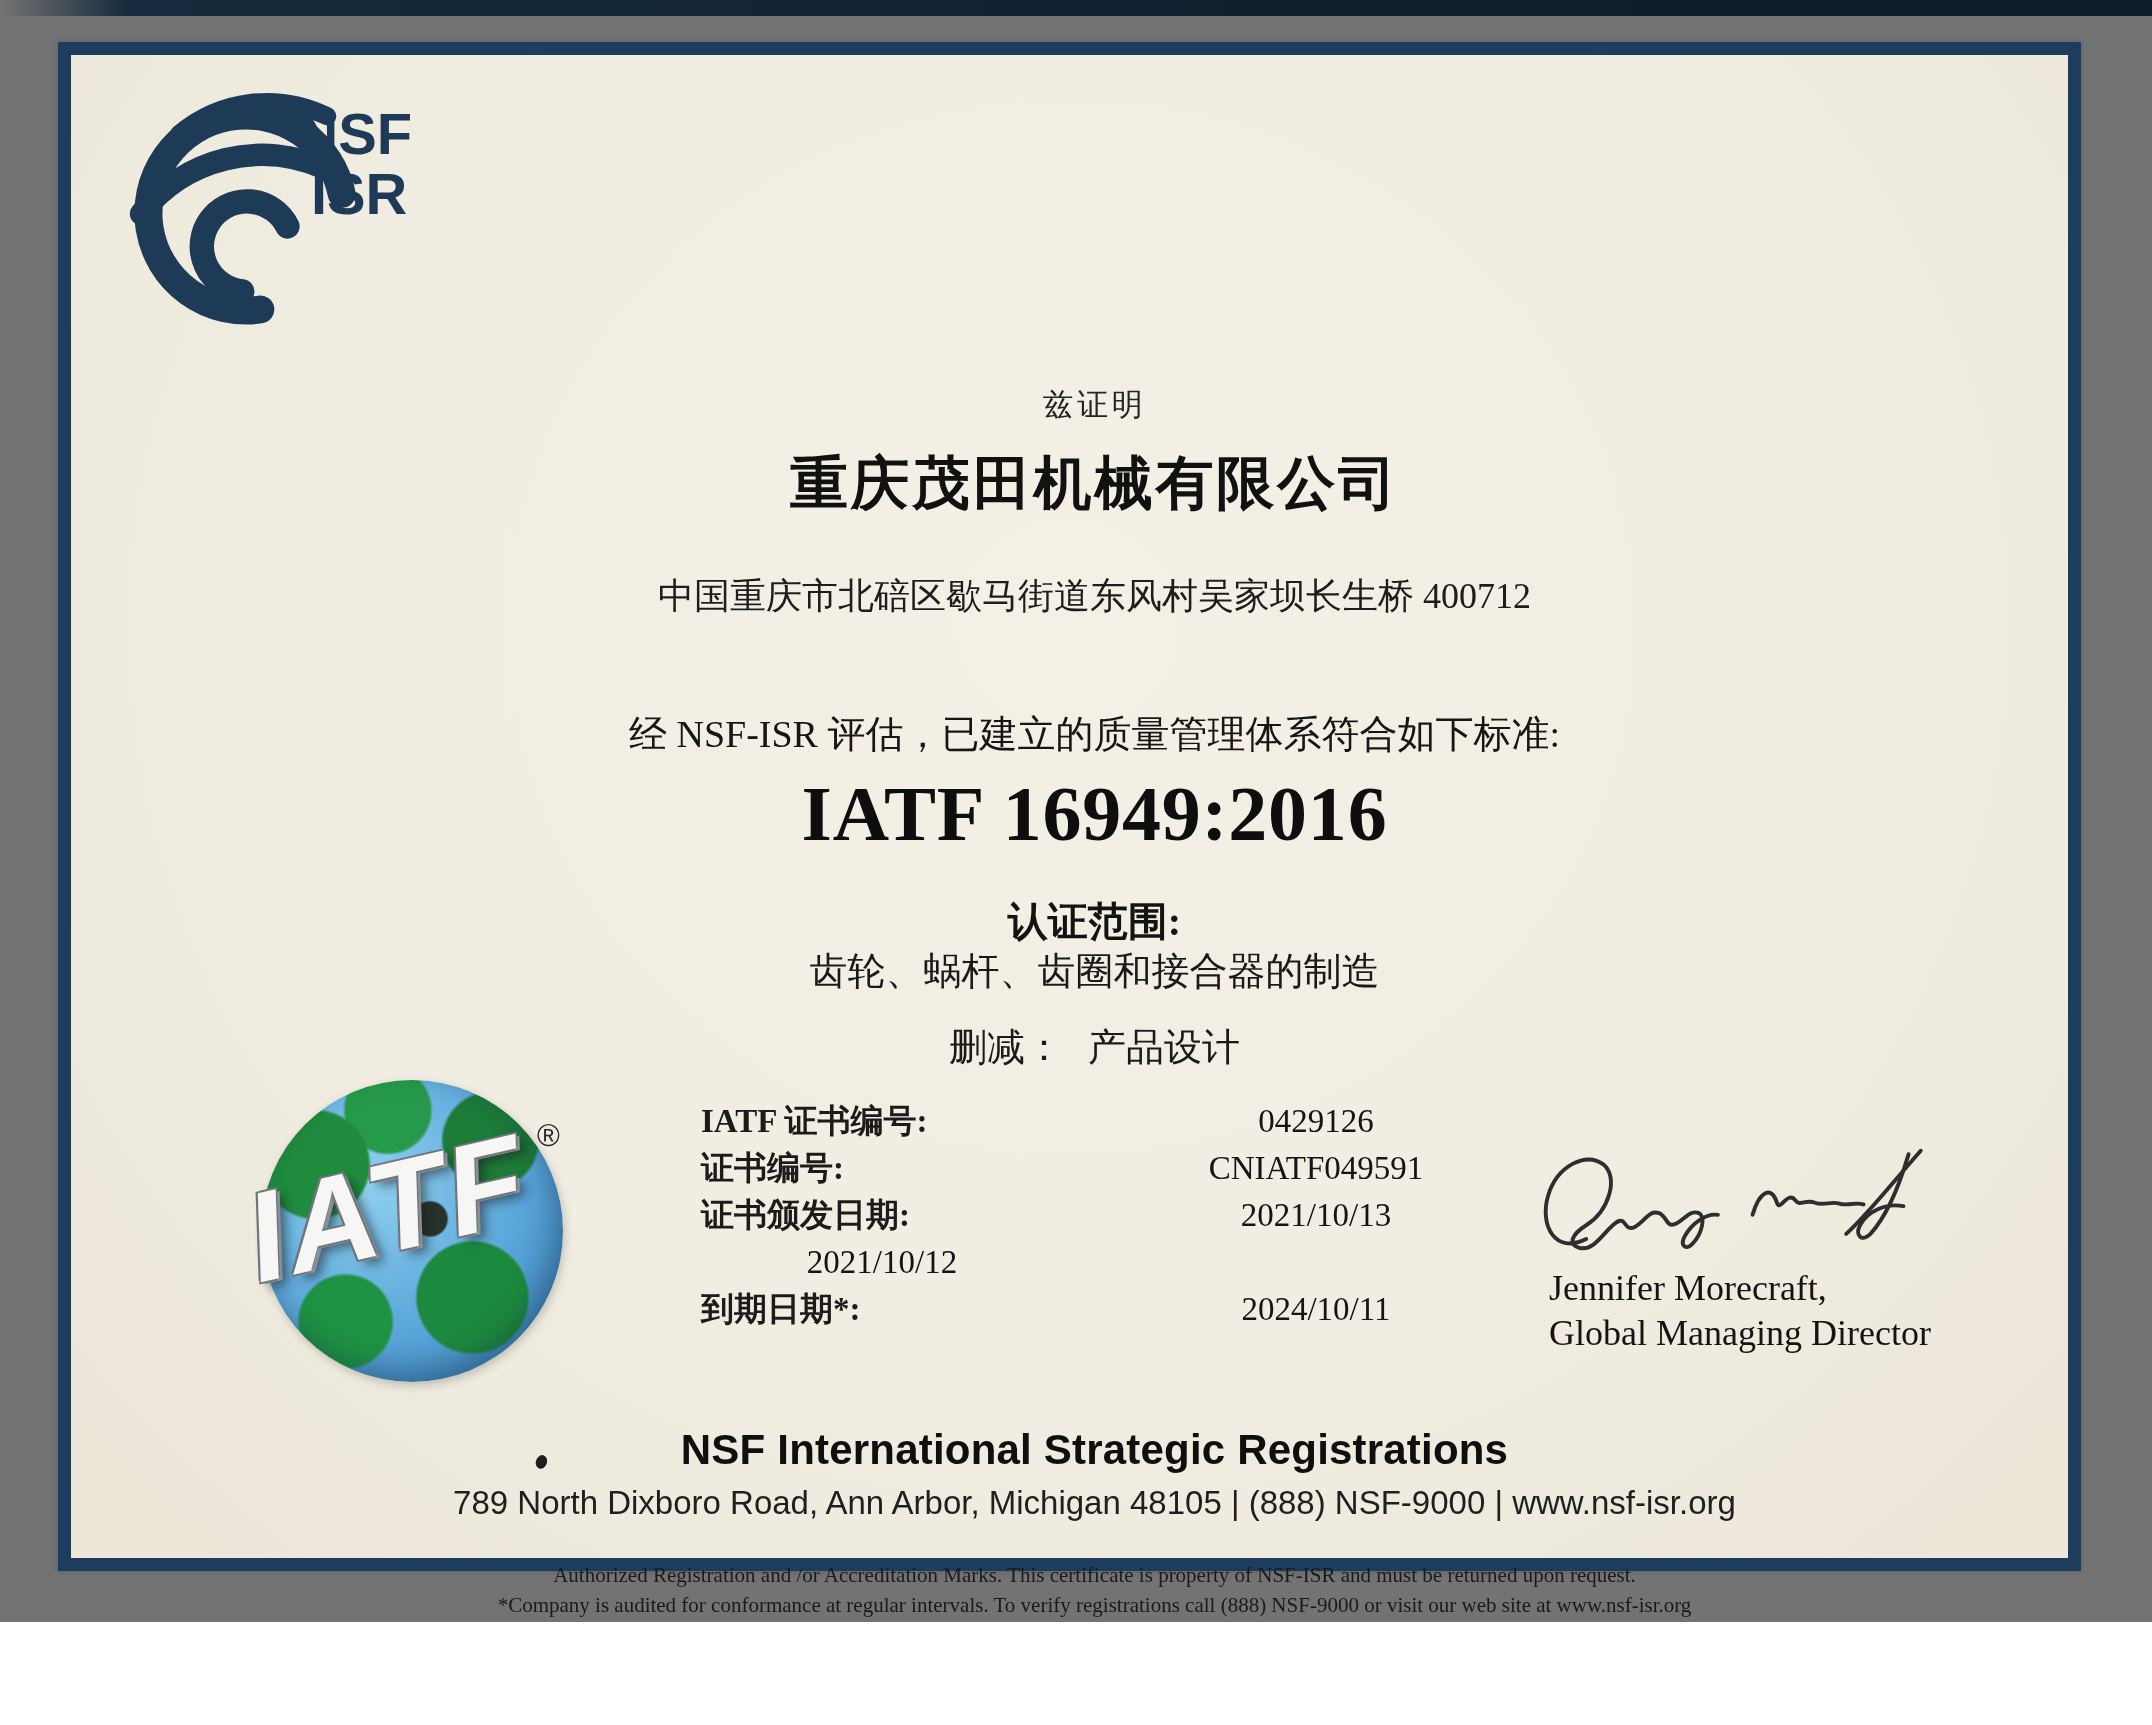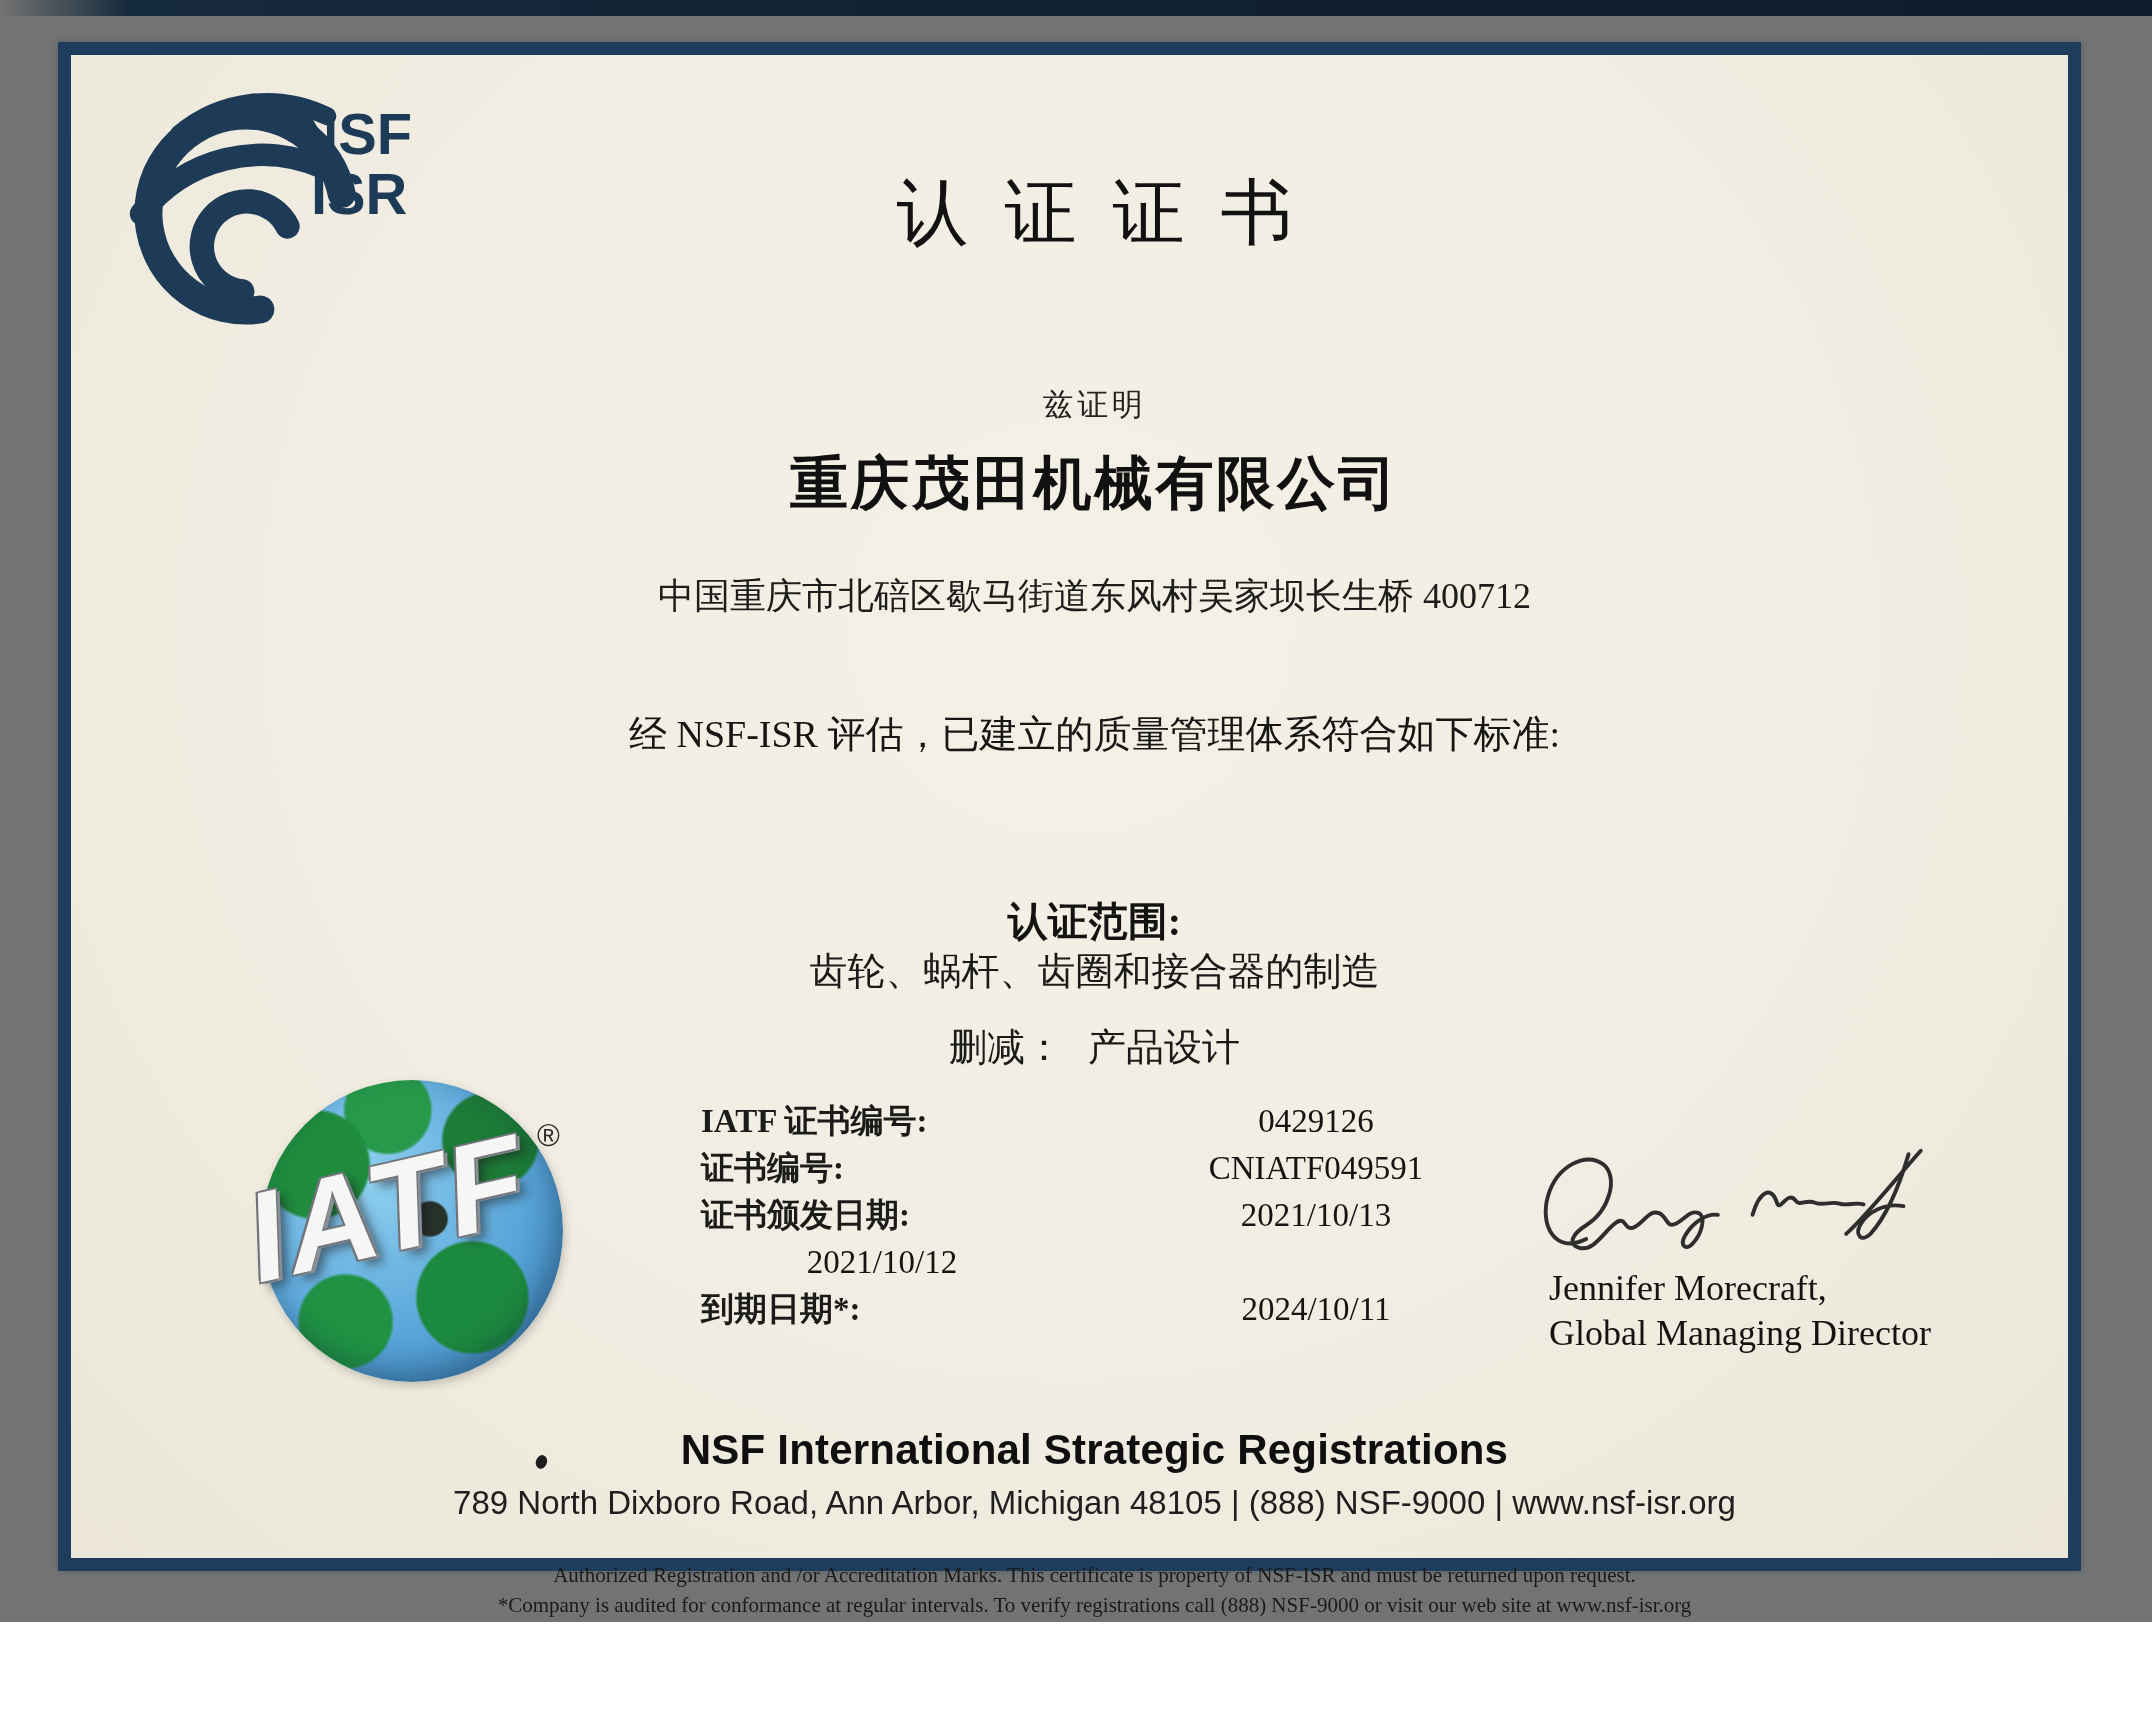--- a/index.html
+++ b/index.html
@@ -80,25 +80,25 @@
       <path d="M 248 108 A 170 170 0 0 0 44 158" stroke-width="25"></path>
       <path d="M 266 136 A 108 108 0 1 0 176 264" stroke-width="31"></path>
       <path d="M 206 172 A 50 50 0 1 0 156 244" stroke-width="27"></path>
     </g>
     <g font-family="Liberation Sans, sans-serif" font-weight="700" fill="#1d3a56">
       <text x="216" y="92" font-size="64">NSF</text>
       <text x="232" y="158" font-size="64">ISR</text>
     </g>
   </svg>
 
-  <div class="c title">认证证书</div>
   <div class="c company">重庆茂田机械有限公司</div>
   <div class="c certify">兹证明</div>
   <div class="c addr">中国重庆市北碚区歇马街道东风村吴家坝长生桥 400712</div>
   <div class="c assess">经 NSF-ISR 评估，已建立的质量管理体系符合如下标准:</div>
+  <div class="c standard">IATF 16949:2016</div>
   <div class="c scopehead">认证范围:</div>
   <div class="c scopetext">齿轮、蜗杆、齿圈和接合器的制造</div>
   <div class="c excl">
     <span class="lab">删减：</span><span>产品设计</span>
   </div>
 
   <div class="details">
     <div class="drow">
       <span class="dlabel">IATF 证书编号:</span>
       <span class="dvalue">0429126</span>

